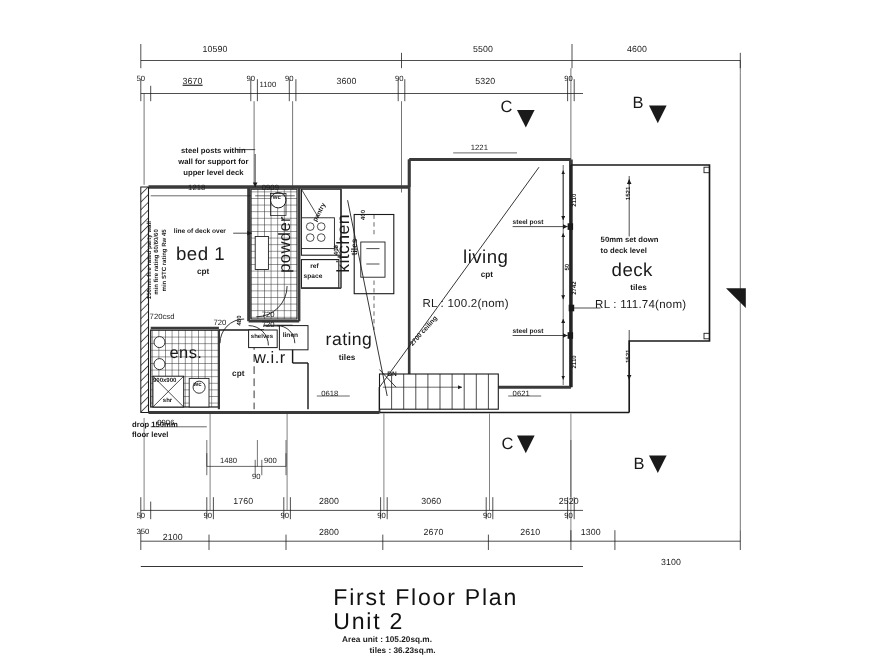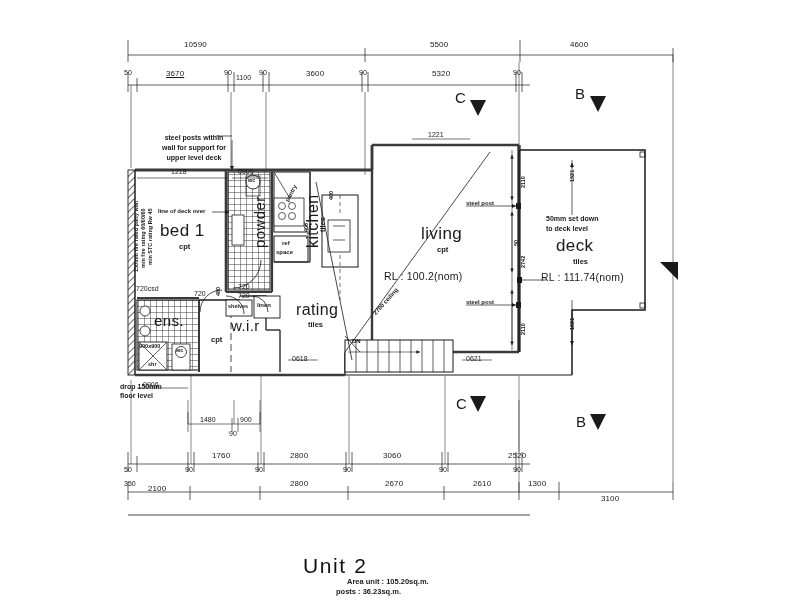--- a/index.html
+++ b/index.html
@@ -459,19 +459,20 @@
   <div class="lbl dim-sm" style="left:255px; top:466px;">90</div>
   <div class="lbl dim-sm" style="left:343px; top:466px;">90</div>
   <div class="lbl dim-sm" style="left:439px; top:466px;">90</div>
   <div class="lbl dim-sm" style="left:513px; top:466px;">90</div>
 
   <div class="lbl dim-sm" style="left:124px; top:480px;">350</div>
   <div class="lbl dim" style="left:290px; top:480px;">2800</div>
   <div class="lbl dim" style="left:385px; top:480px;">2670</div>
   <div class="lbl dim" style="left:473px; top:480px;">2610</div>
   <div class="lbl dim" style="left:528px; top:480px;">1300</div>
-  <div class="lbl dim" style="left:601px; top:495px;">3100</div>
-
+  <div class="lbl dim" style="left:601px; top:508px;">3100</div>
+
+  <div class="lbl title-main" style="left:303px; top:533px;">First Floor Plan</div>
   <div class="lbl title-main" style="left:303px; top:555px;">Unit 2</div>
-  <div class="lbl title-area" style="left:311px; top:577px;margin-left:36px;">Area unit :  105.20sq.m.</div>
-  <div class="lbl title-area" style="left:336px; top:587px;">posts :   36.23sq.m.</div>
+  <div class="lbl title-area" style="left:311px; top:577px;">Area unit :  105.20sq.m.</div>
+  <div class="lbl title-area" style="left:336px; top:587px;">tiles :   36.23sq.m.</div>
 
 </div>
 
 </body></html>

